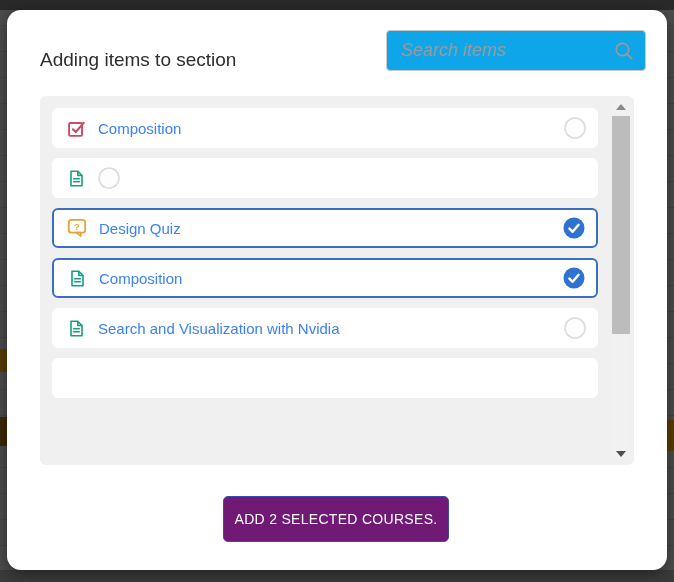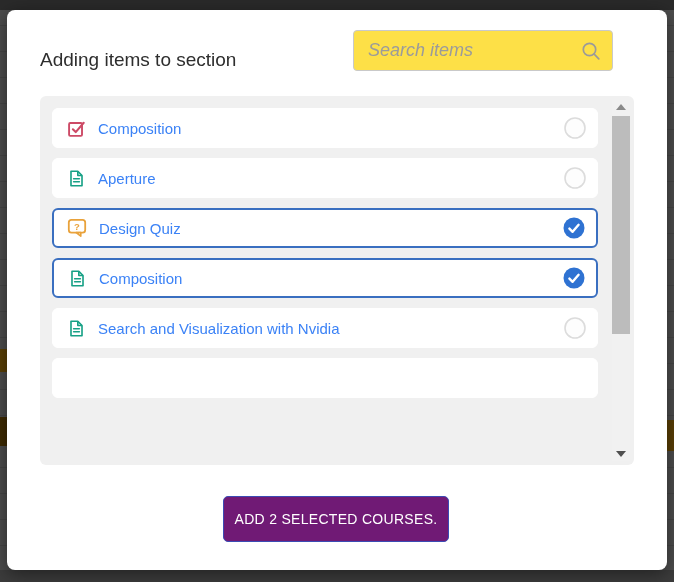--- a/index.html
+++ b/index.html
@@ -13,25 +13,25 @@
     background:repeating-linear-gradient(to bottom,#4d4d4d 0 25px,#454545 25px 26px);}
   .backdrop-top{position:absolute;left:0;top:0;width:674px;height:10px;background:#2a2a2a;}
   .backdrop-bottom{position:absolute;left:0;bottom:0;width:674px;height:12px;background:#3c3c3c;}
   .hl{position:absolute;width:7px;}
   .hl1{left:0;top:349px;height:23px;background:#5a3f05;}
   .hl2{left:0;top:417px;height:29px;background:#3e2a02;}
   .hl3{right:0;top:420px;height:31px;background:#5a3f05;}
 
   
   .modal{position:absolute;left:7px;top:10px;width:660px;height:560px;
-    background:#ffffff;border-radius:8px;box-shadow:0 4px 18px rgba(0,0,0,.45);}
+    background:#ffffff;border-radius:14px;box-shadow:0 4px 18px rgba(0,0,0,.45);}
   .modal-title{position:absolute;left:33px;top:39px;margin:0;
     font-size:19px;font-weight:400;color:#2e2e2e;}
-  .search-box{position:absolute;left:346px;top:20px;width:260px;height:41px;
-    background:#fde047;border:1px solid #c9c9c9;border-radius:4px;box-sizing:border-box;}
+  .search-box{position:absolute;left:379px;top:20px;width:260px;height:41px;
+    background:#0ea5e9;border:1px solid #c9c9c9;border-radius:4px;box-sizing:border-box;}
   .search-box input{position:absolute;left:0;top:0;width:100%;height:100%;
     background:transparent;border:none;outline:none;box-sizing:border-box;
     padding:0 42px 0 14px;font-family:inherit;font-size:18px;color:#444;}
   .search-box input::placeholder{font-style:italic;color:#9b9b9b;opacity:1;}
   .search-icon{position:absolute;right:10px;top:9px;pointer-events:none;}
 
   
   .list{position:absolute;left:33px;top:86px;width:594px;height:369px;
     background:#f0f0f0;border-radius:6px;overflow:hidden;}
   .rows{padding:12px;}
@@ -97,21 +97,20 @@
           </span>
   </div>
         <div class="row">
     <span class="icon">
             <svg width="19" height="19" viewBox="0 0 20 20">
               <path d="M4.2 2.4h7.2l4.4 4.4v10.8H4.2z" fill="none" stroke="#16a085" stroke-width="1.7" stroke-linejoin="round"></path>
               <path d="M11.4 2.4v4.4h4.4" fill="none" stroke="#16a085" stroke-width="1.7" stroke-linejoin="round"></path>
               <path d="M7 10.2h6M7 13.4h6" stroke="#16a085" stroke-width="1.7" stroke-linecap="round"></path>
             </svg>
           </span>
-    <span class="row-title">Aperture</span>
     <span class="select-indicator">
             <svg width="22" height="22" viewBox="0 0 22 22">
               <circle cx="11" cy="11" r="10" fill="#fdfdfd" stroke="#dcdcdc" stroke-width="1.6"></circle>
             </svg>
           </span>
   </div>
         <div class="row selected">
     <span class="icon">
             <svg width="20" height="20" viewBox="0 0 20 20">
               <rect x="1.8" y="1.8" width="16.4" height="12.8" rx="2.6" fill="none" stroke="#e9a23b" stroke-width="1.8"></rect>

